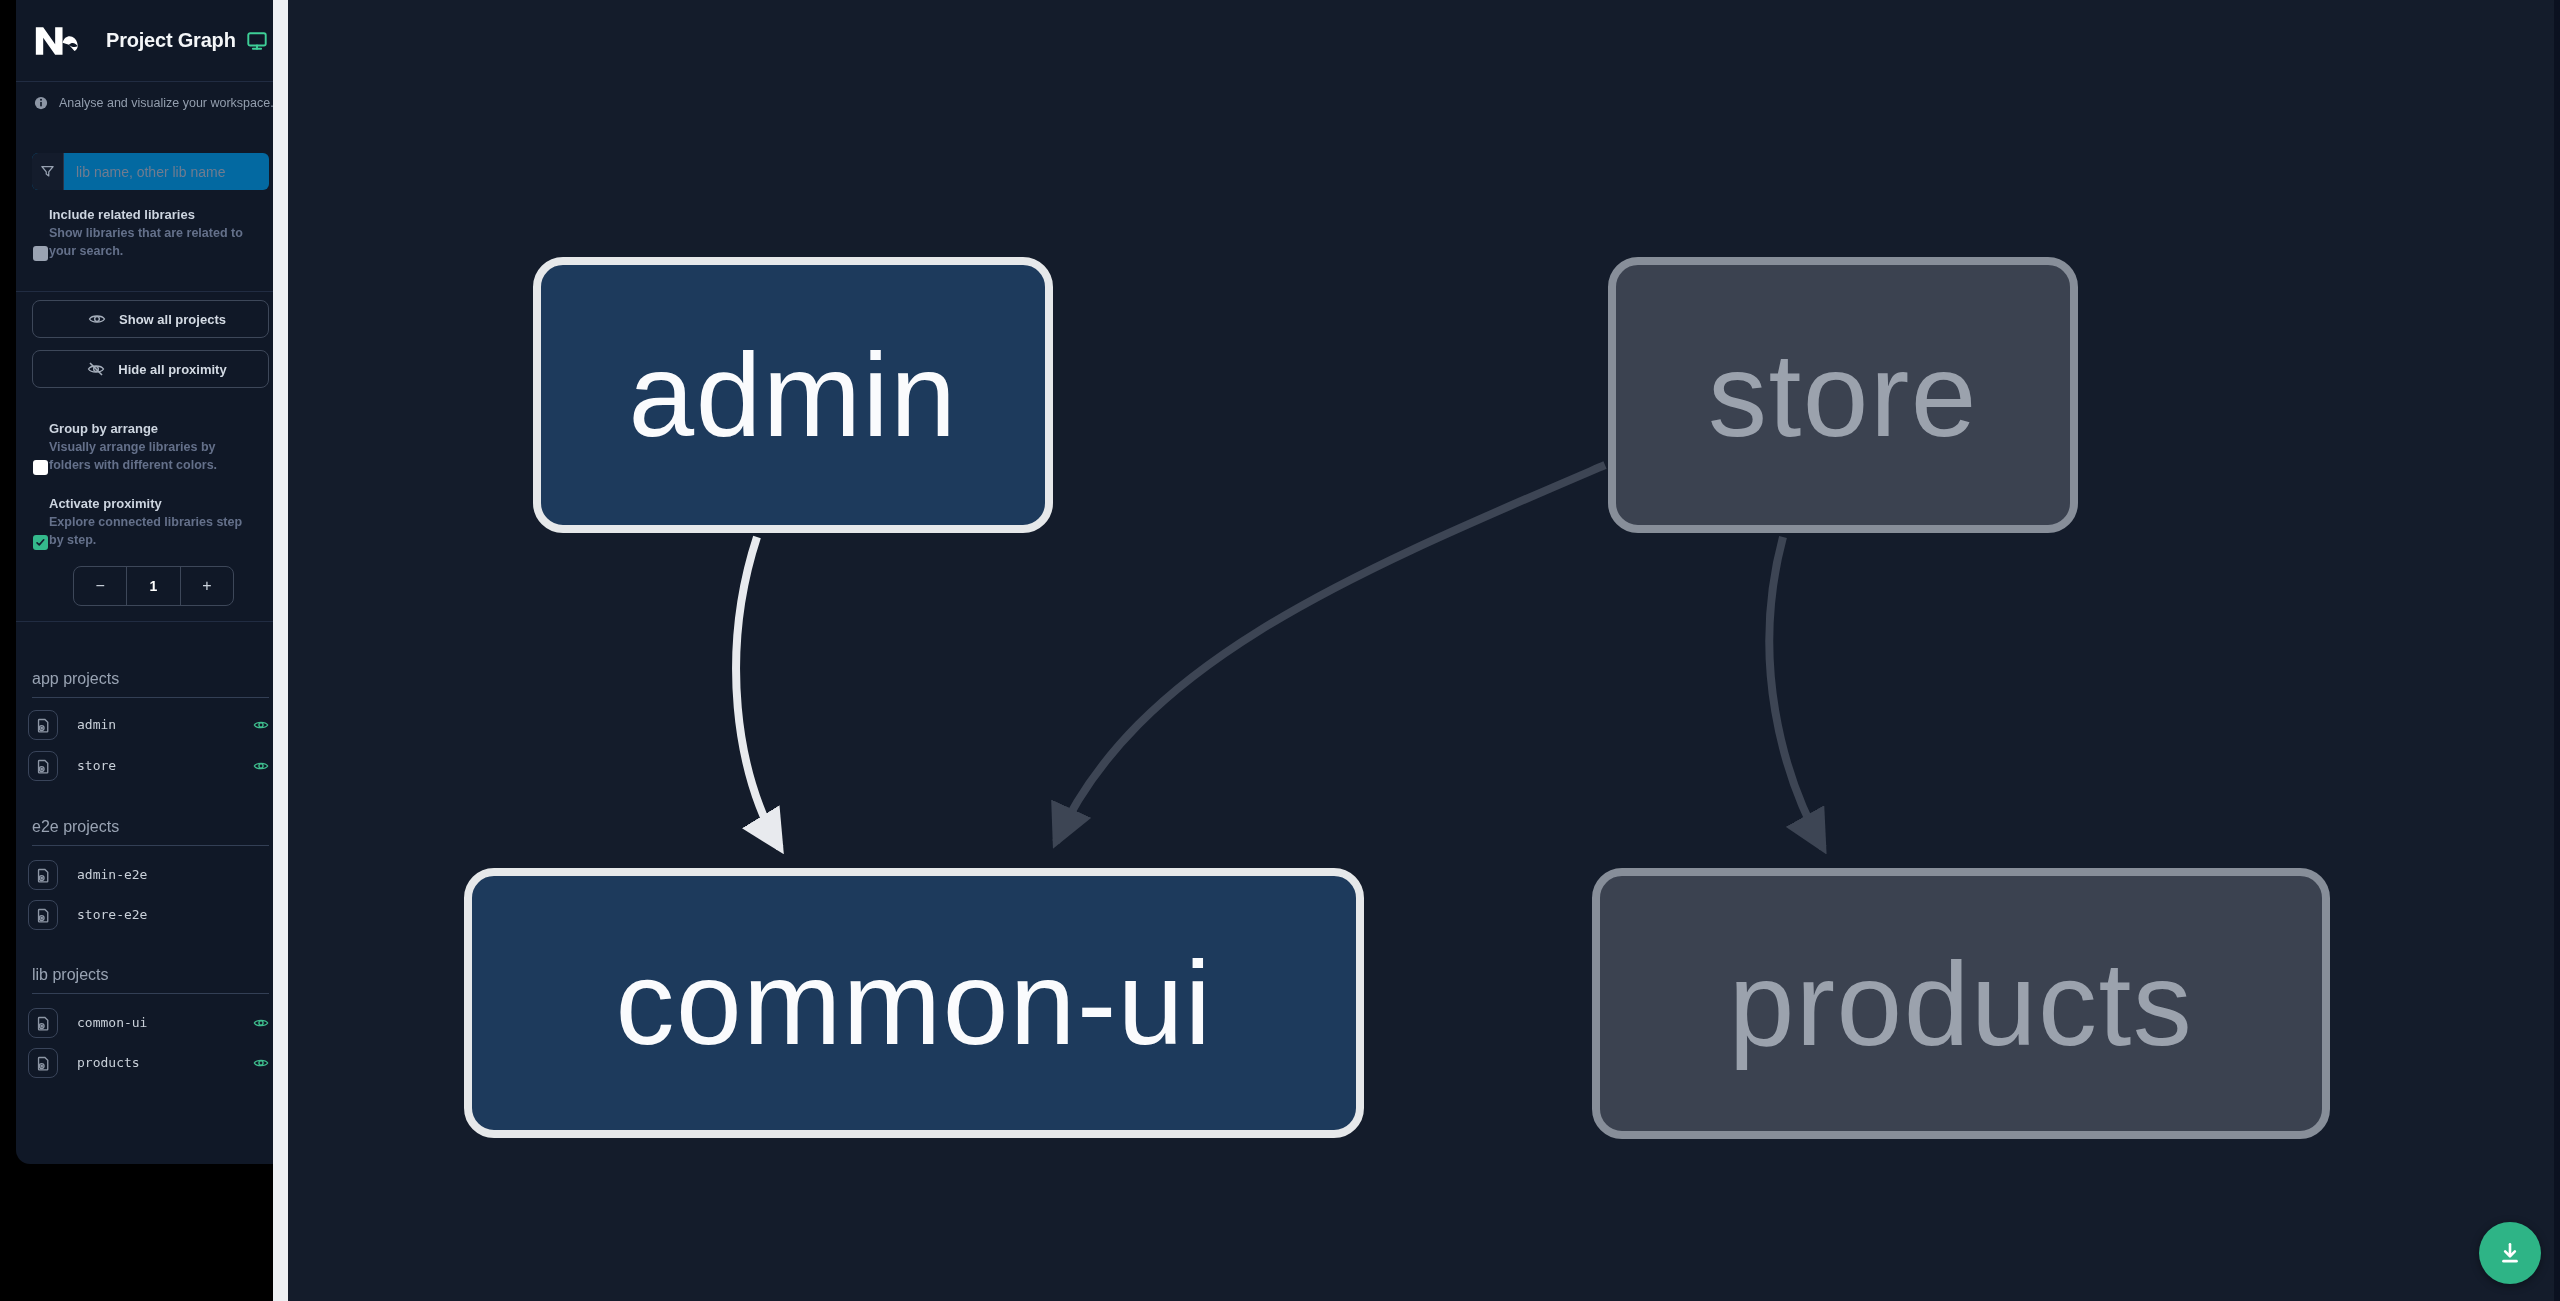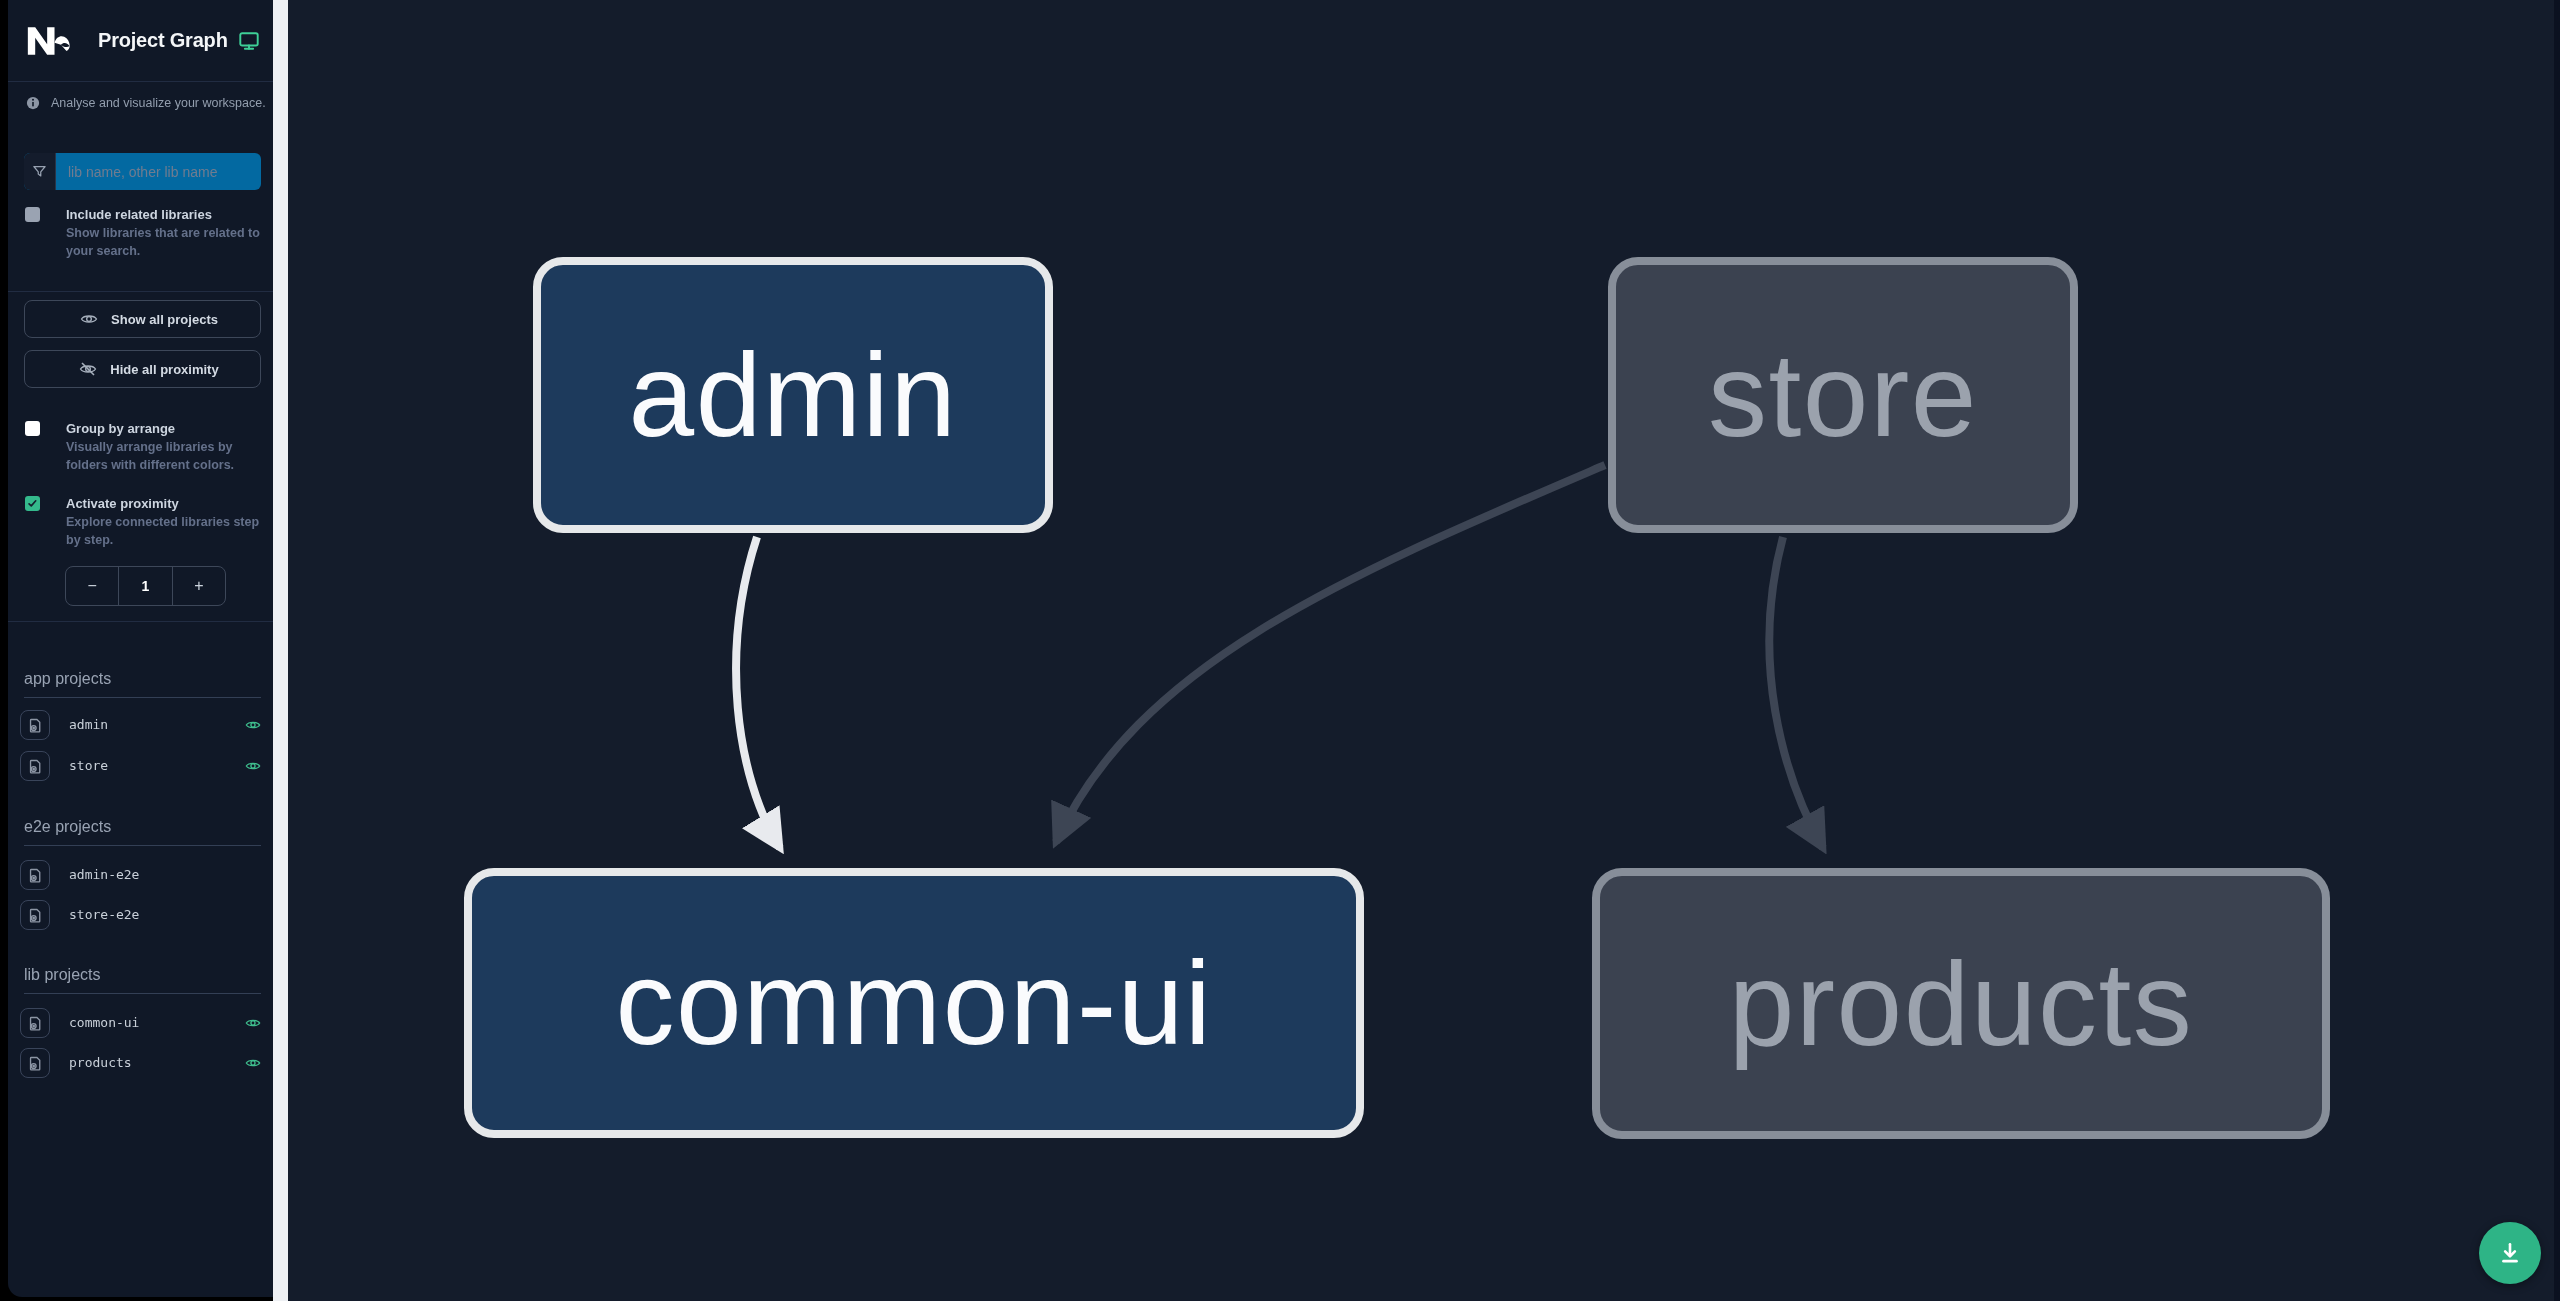--- a/index.html
+++ b/index.html
@@ -1,39 +1,39 @@
 <!DOCTYPE html>
 <html><head>
 <meta charset="utf-8">
 <style>
   * { margin:0; padding:0; box-sizing:border-box; }
   html,body { width:2560px; height:1301px; background:#000; overflow:hidden;
               font-family:"Liberation Sans", sans-serif; }
 
   
-  #sidebar { position:absolute; left:8px; top:0; width:273px; height:1297px;
+  #sidebar { position:absolute; left:16px; top:0; width:273px; height:1164px;
              background:#101827; border-radius:0 0 0 14px; overflow:hidden; }
 
   .sb-header { position:absolute; left:0; top:0; width:100%; height:82px;
                border-bottom:1px solid #212c42; display:flex; align-items:center; padding:0 20px 0 18px; }
   .sb-title { margin-left:26px; font-size:20px; font-weight:700; color:#f4f6f8; letter-spacing:-0.2px; }
   .monitor-btn { margin-left:auto; width:24px; height:24px; display:flex; align-items:center; justify-content:center; cursor:pointer; }
 
   .intro { position:absolute; left:18px; top:96px; display:flex; align-items:center; gap:11px; }
   .intro span { font-size:12.5px; color:#939eae; }
 
   .search-box { position:absolute; left:16px; top:153px; width:237px; height:37px;
                 background:#0369a1; border-radius:6px; display:flex; align-items:stretch; overflow:hidden; }
   .search-icon-cell { width:41px; background:#141c2c; border-right:1px solid #2a3448;
                       display:flex; align-items:center; justify-content:center; }
   .search-box input { flex:1; background:transparent; border:none; outline:none;
                       font-size:14px; color:#cdd4de; padding:0 12px; }
   .search-box input::placeholder { color:#707c90; }
 
-  .opt { position:absolute; left:17px; width:240px; display:flex; gap:26px; }
+  .opt { position:absolute; left:17px; width:240px; display:flex; gap:1px;align-items:flex-end; }
   .checkbox { flex:0 0 auto; width:15px; height:15px; border-radius:3px; margin-top:1px;
               display:flex; align-items:center; justify-content:center; cursor:pointer; }
   .cb-gray { background:#9aa3b2; }
   .cb-white { background:#ffffff; }
   .cb-checked { background:#34b98c; }
   .opt-label { font-size:13px; font-weight:700; color:#cdd5e0; line-height:1.35; }
   .opt-desc { font-size:12.5px; color:#64708a; line-height:1.5; max-width:205px;font-weight:bold; }
 
   .divider-h { position:absolute; left:0; width:100%; height:1px; background:#212c42; }
 

